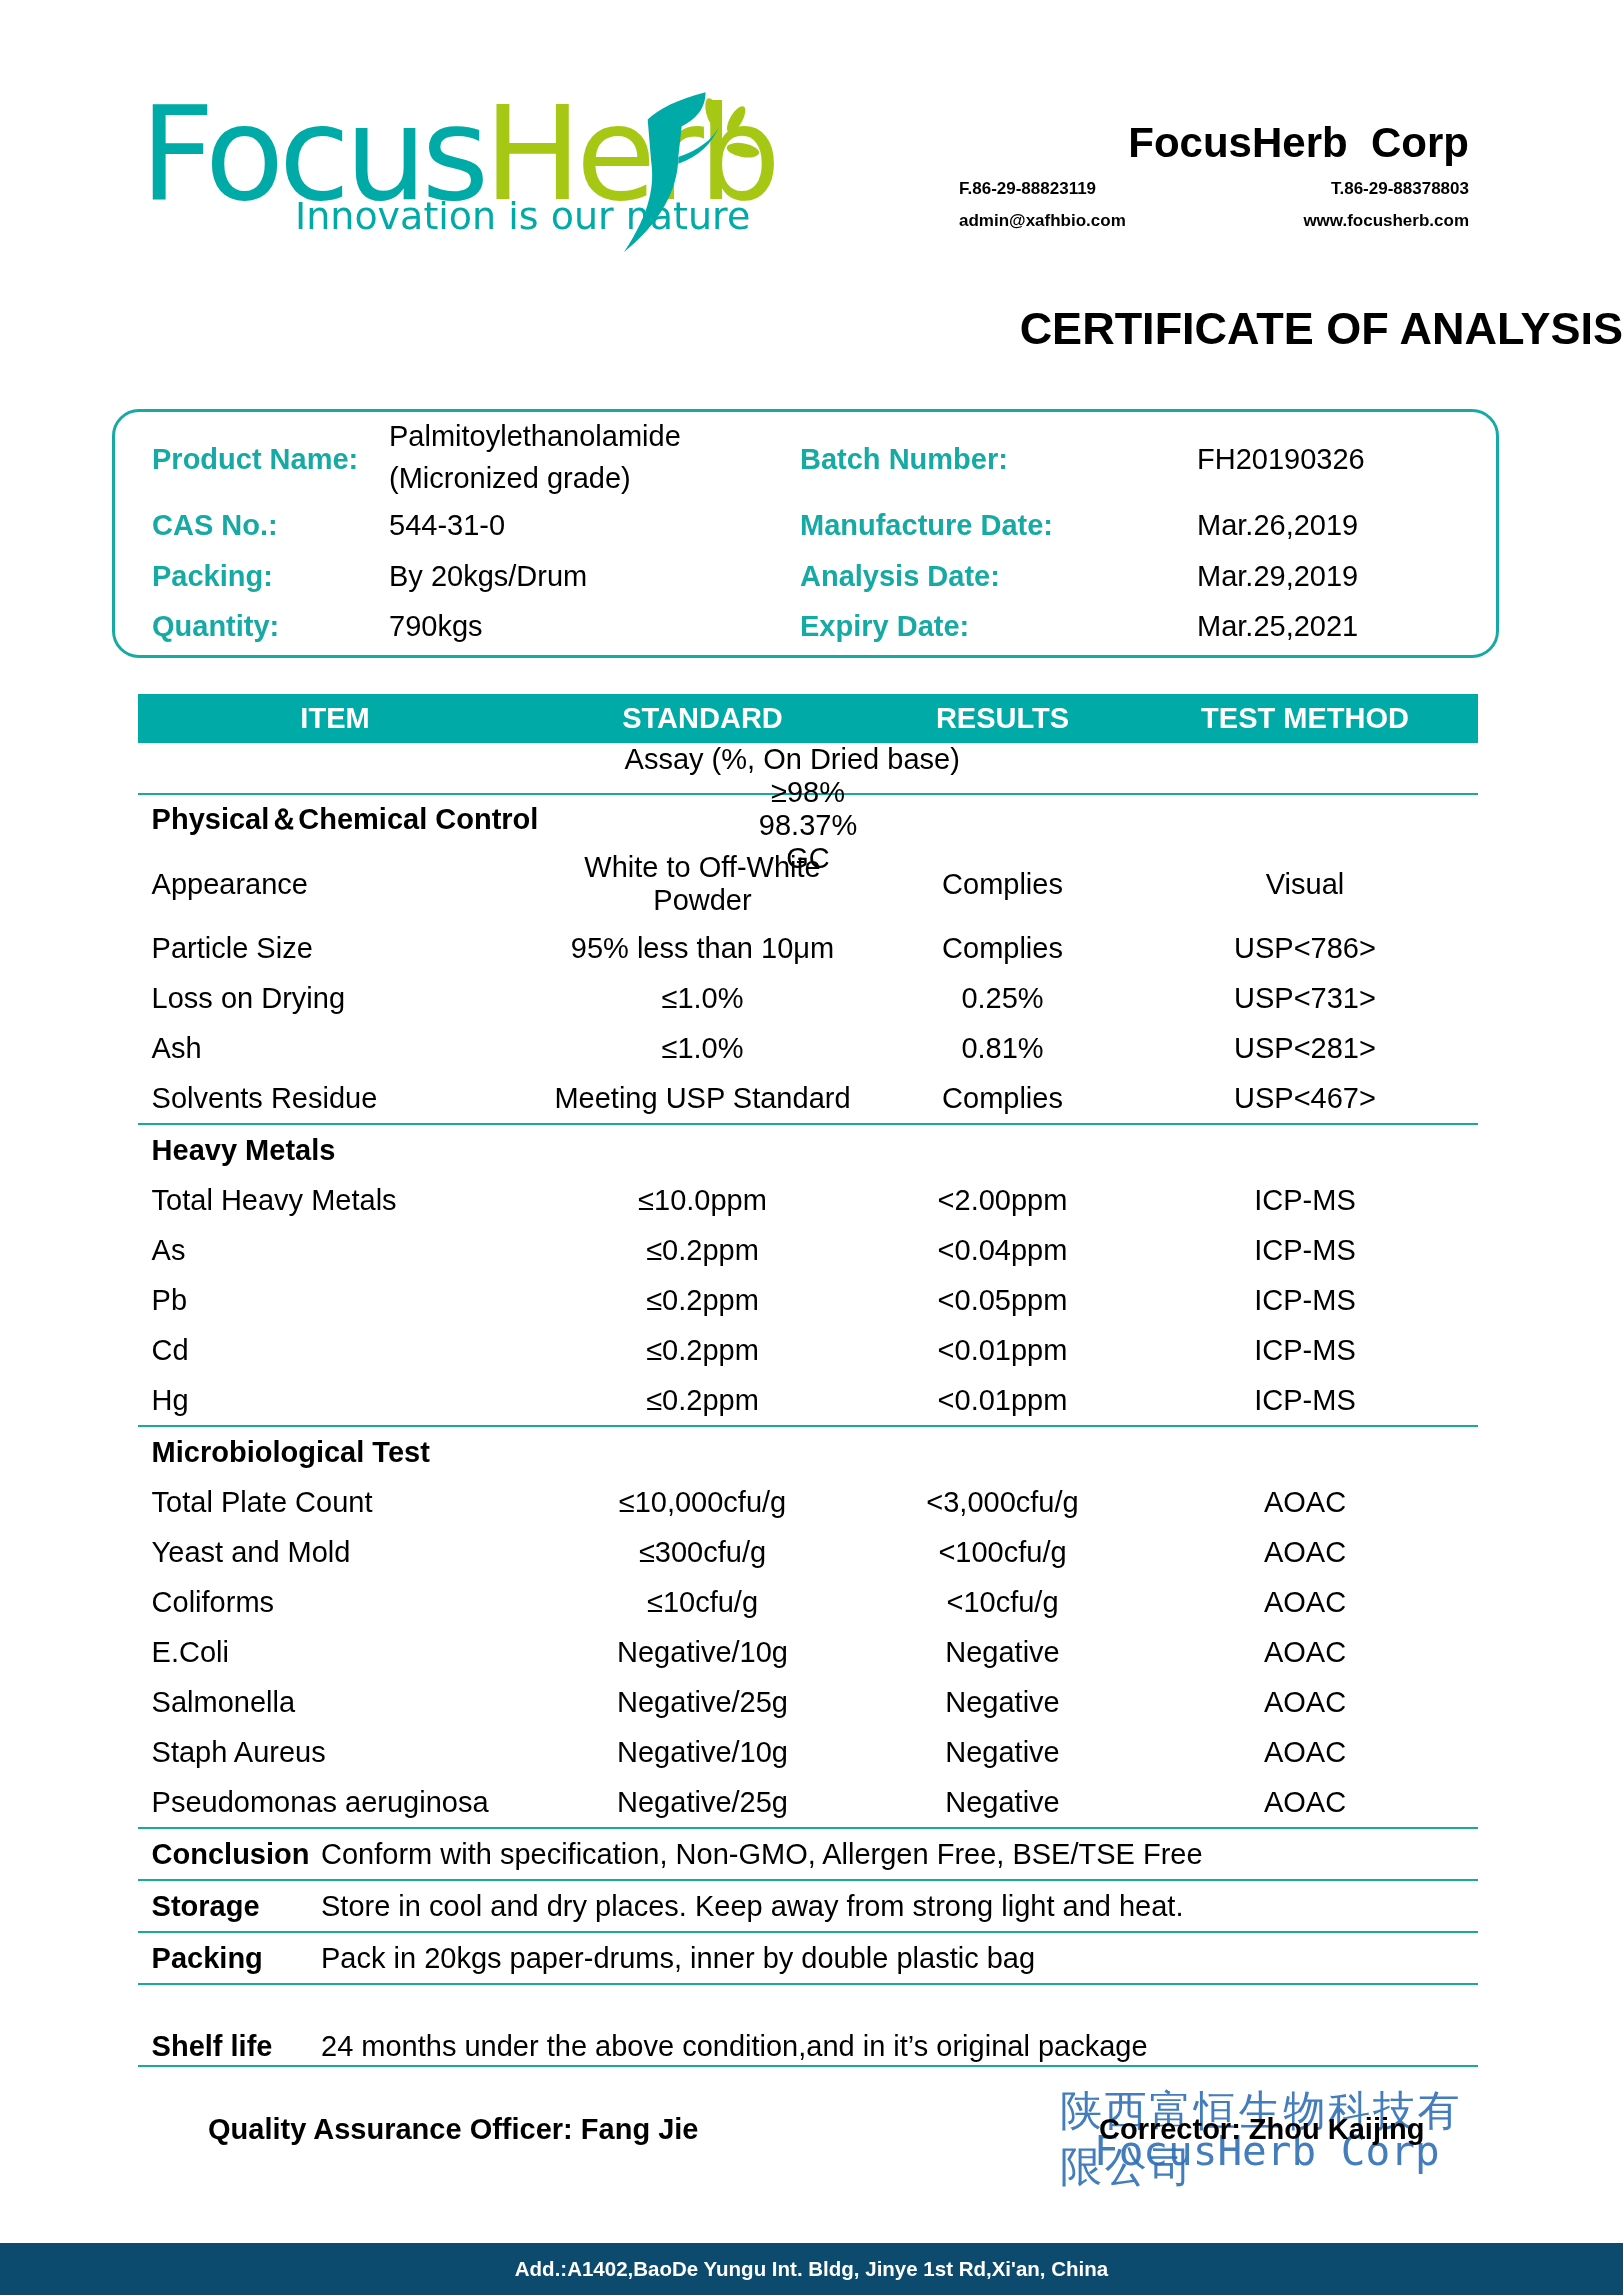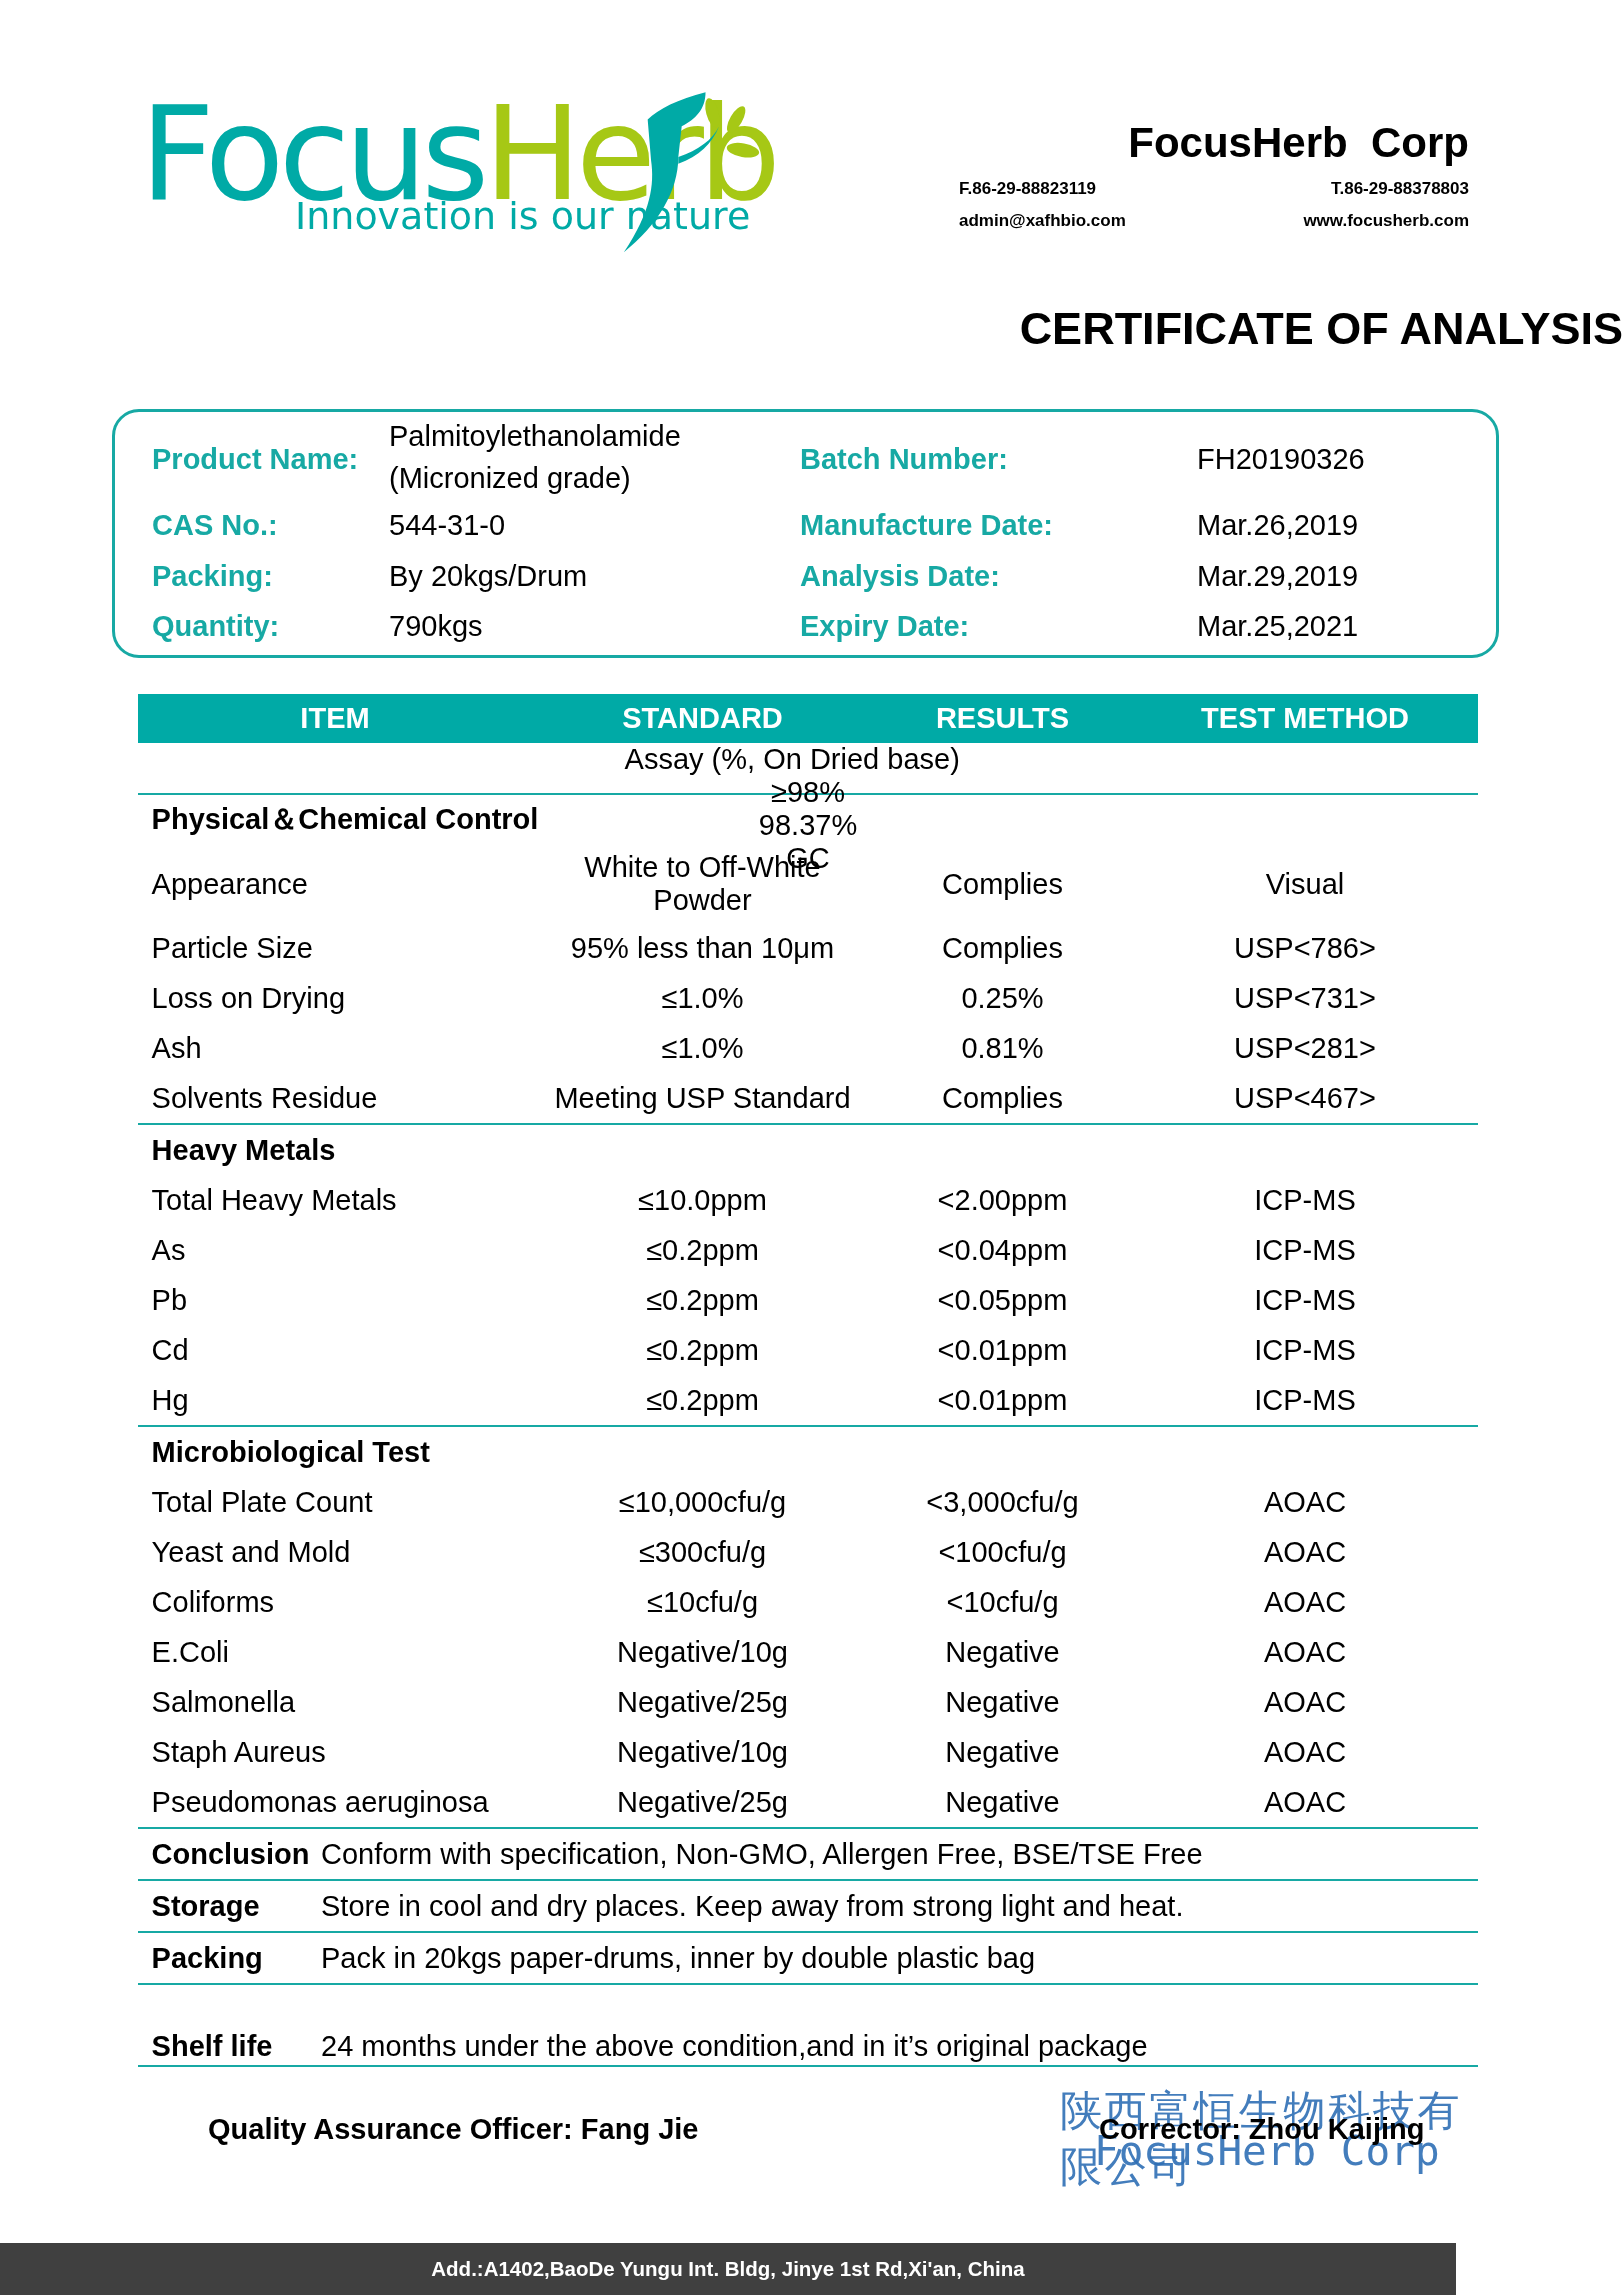--- a/index.html
+++ b/index.html
@@ -32,21 +32,21 @@
   .line{height:2px;background:#17a9a4;}
   .sect{font-weight:bold;}
   .nk{width:183px;padding-left:13.6px;box-sizing:border-box;font-weight:bold;}
   
   .sig{font-size:29px;font-weight:bold;}
   #stamp{left:1060px;top:2083px;width:423px;height:102px;}
   .stamp-cn{position:absolute;left:0;top:0;font-size:42px;color:#2f6fb5;letter-spacing:2.7px;font-family:Liberation Sans, sans-serif;opacity:0.9;}
   .stamp-en{position:absolute;left:34px;top:44px;font-size:41px;color:#2f6fb5;font-family:"DejaVu Sans Mono",monospace;opacity:0.9;}
   .corrector{left:1099px;top:2113px;font-size:29px;font-weight:bold;}
   
-  #footer{left:0;top:2243px;width:1456px;height:52px;background:#404040;color:#fff;font-weight:bold;font-size:20.5px;display:flex;align-items:center;justify-content:center;}
+  #footer{left:0;top:2243px;width:1623px;height:52px;background:#0c4a6e;color:#fff;font-weight:bold;font-size:20.5px;display:flex;align-items:center;justify-content:center;}
 </style>
 </head>
 <body>
 
 <div id="logo" class="abs">
   <div class="logo-word">
     <span class="logo-focus">Focus</span><span class="logo-herb">Herb</span>
   </div>
   <div class="logo-tag">Innovation is our nature</div>
   <svg style="position:absolute;left:443px;top:6.8px;" width="177" height="184" viewBox="0 0 260 270">

